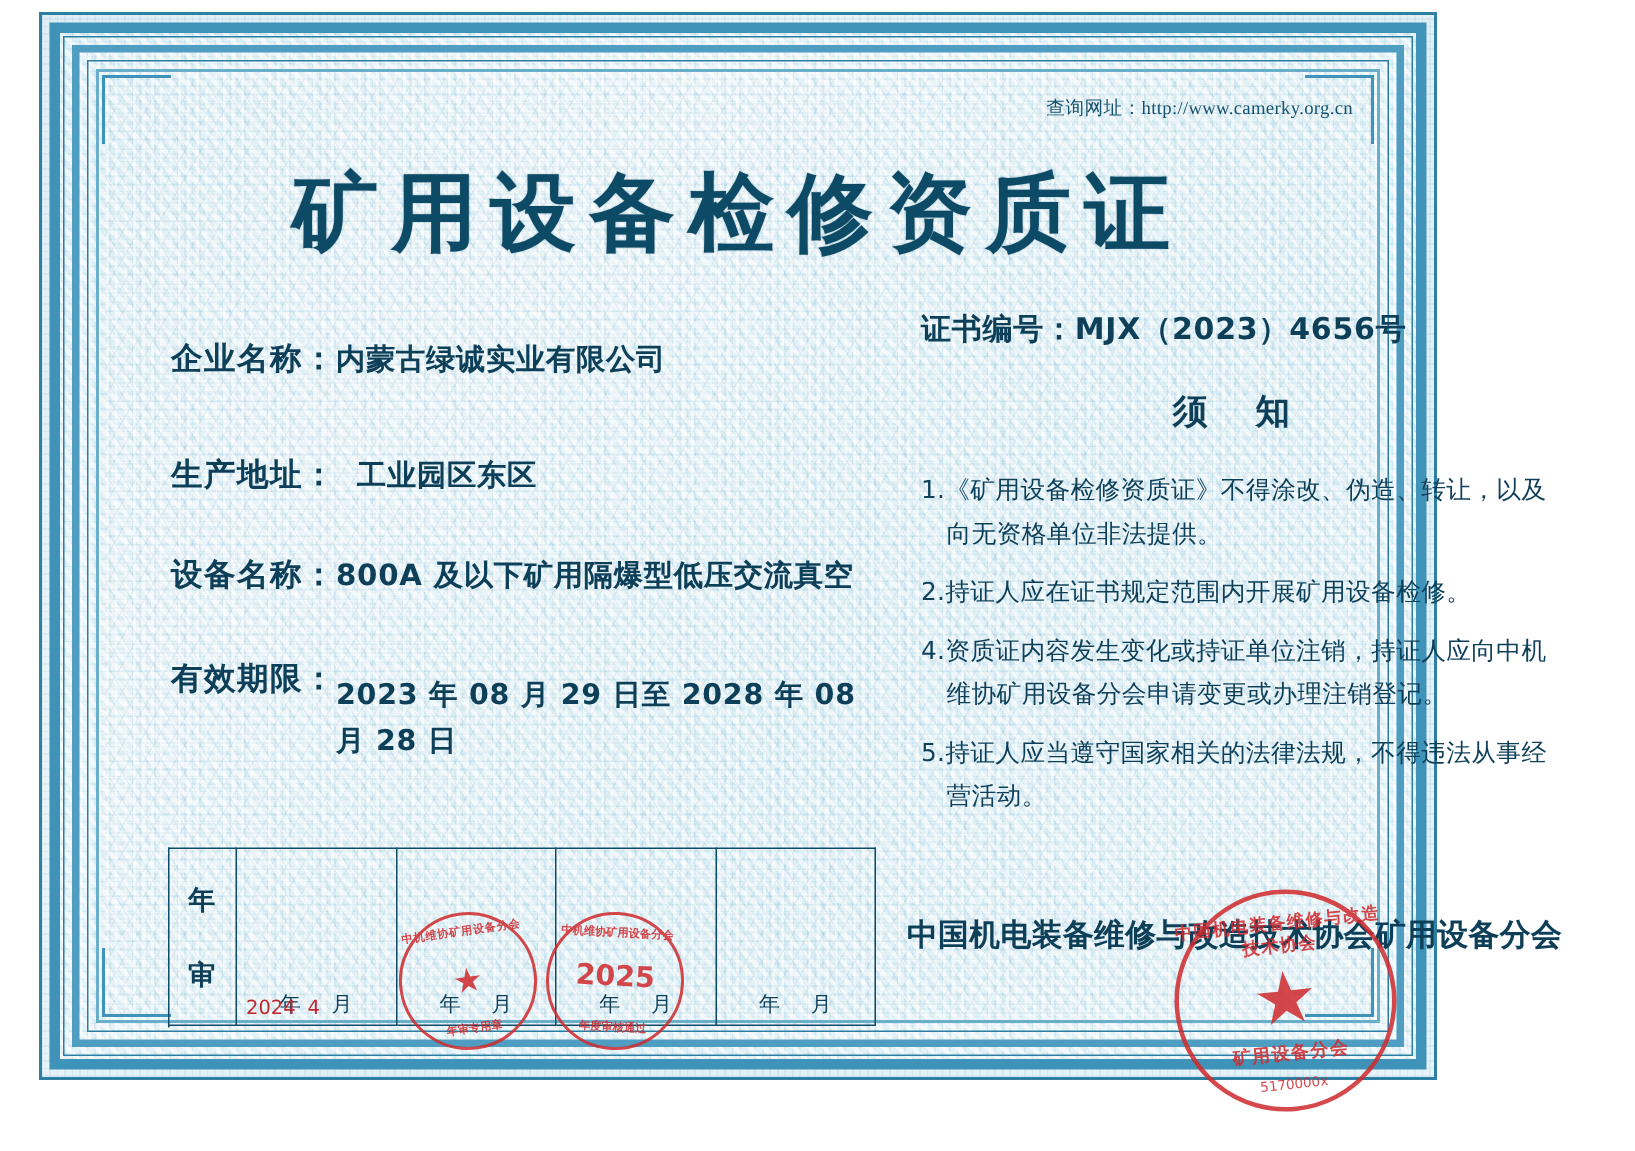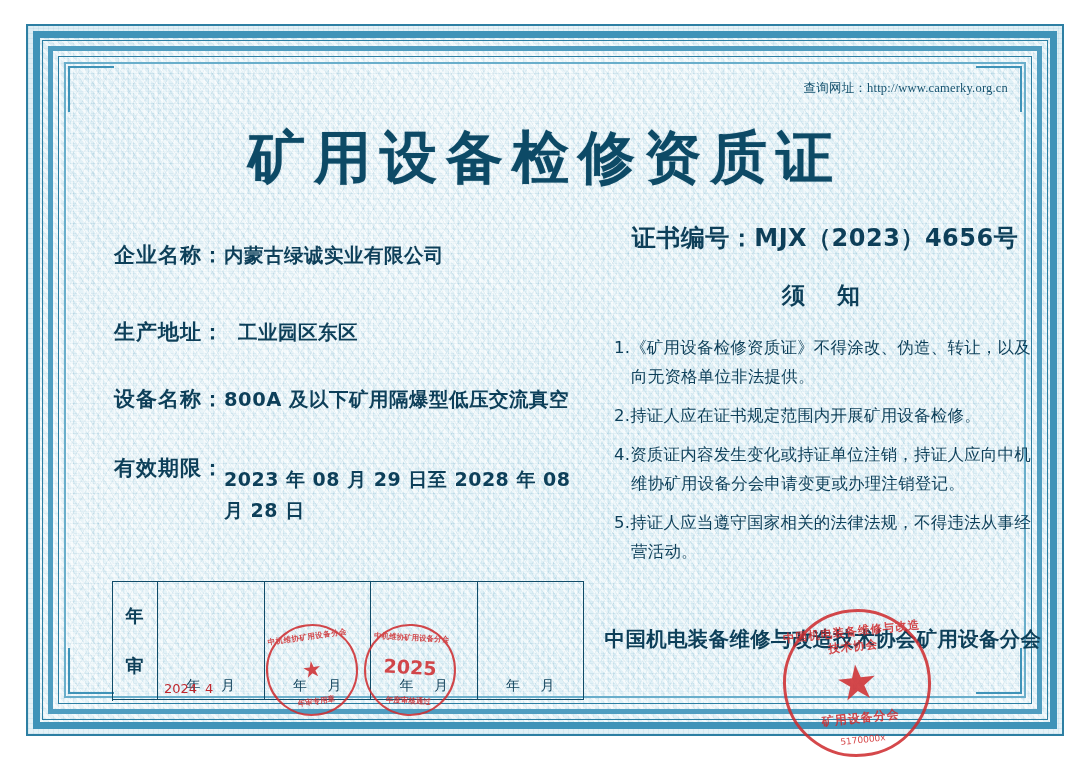--- a/index.html
+++ b/index.html
@@ -11,22 +11,22 @@
     width: 1090px;
     height: 767px;
     font-family: "Liberation Serif", serif;
     overflow: hidden;
   }
 
   
   #certificate {
     position: absolute;
     left: 26px;
-    top: 24px;
-    width: 1038px;
+    top: 8px;
+    width: 932px;
     height: 712px;
     background:
       repeating-linear-gradient(0deg, rgba(120,175,200,0.13) 0px, rgba(120,175,200,0.13) 1px, rgba(255,255,255,0) 1px, rgba(255,255,255,0) 5px),
       repeating-linear-gradient(90deg, rgba(120,175,200,0.13) 0px, rgba(120,175,200,0.13) 1px, rgba(255,255,255,0) 1px, rgba(255,255,255,0) 5px),
       linear-gradient(135deg, #ddeef5 0%, #e9f4f8 30%, #dff0f6 60%, #e6f3f8 100%);
     box-sizing: border-box;
     border: 2px solid #2d7fa3;
   }
   .frame-band {
     position: absolute;
@@ -196,25 +196,25 @@
   }
 
   
   #right-col {
     position: absolute;
     left: 530px;
     top: 150px;
     width: 430px;
   }
   #cert-number {
-    font-size: 24px;
-    font-weight: bold;
-    color: #0d3f59;
-    font-family: "DejaVu Sans", sans-serif;
-    text-align: center;
+    font-size: 20px;
+    font-weight: bold;
+    color: #0d3f59;
+    font-family: "DejaVu Sans", sans-serif;
+    text-align: left;
     letter-spacing: 0.5px;
     margin-left: 8px;
   }
   #notice-title {
     margin-top: 26px;
     text-align: center;
     font-size: 23px;
     font-weight: bold;
     letter-spacing: 12px;
     color: #0d3f59;

